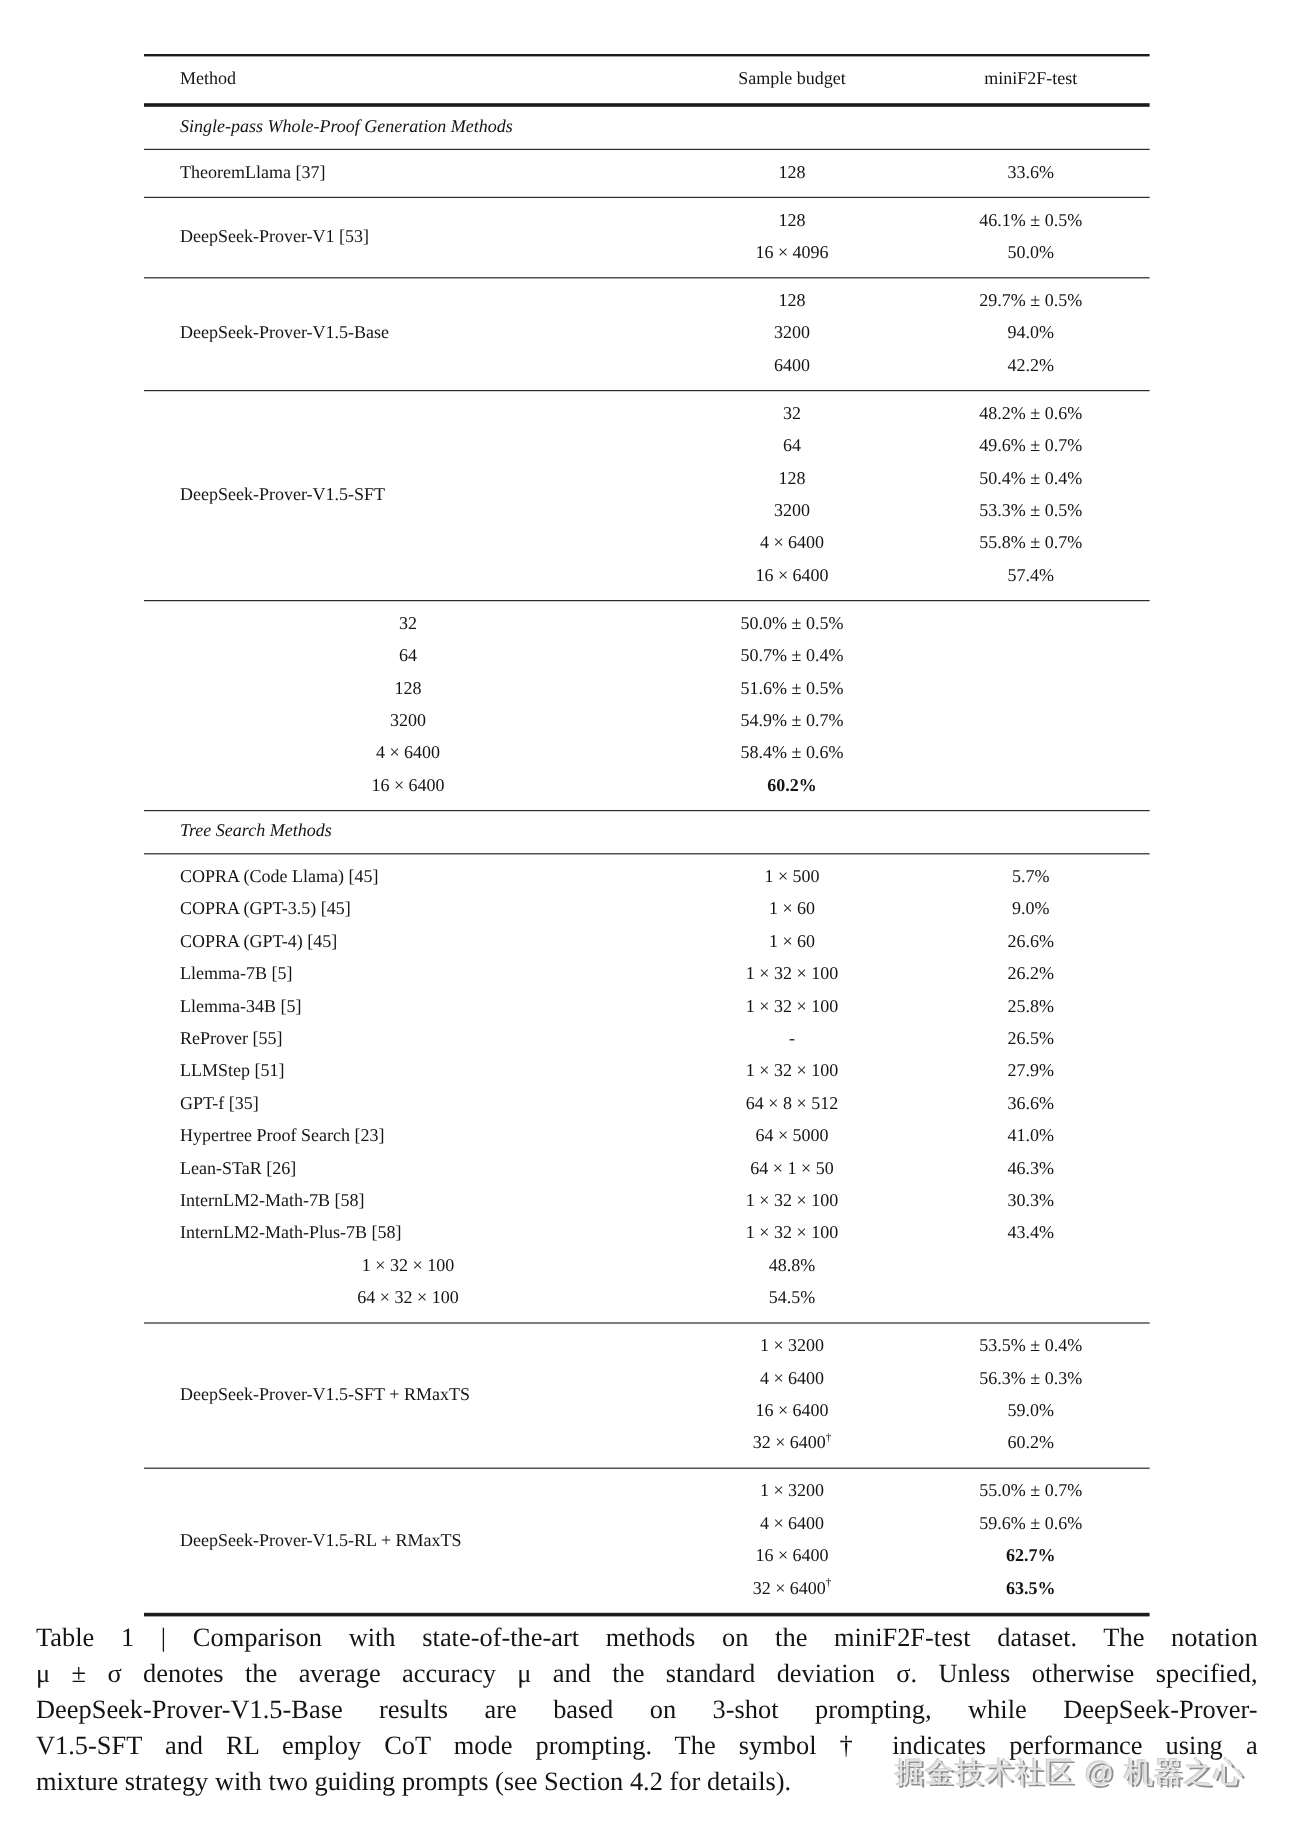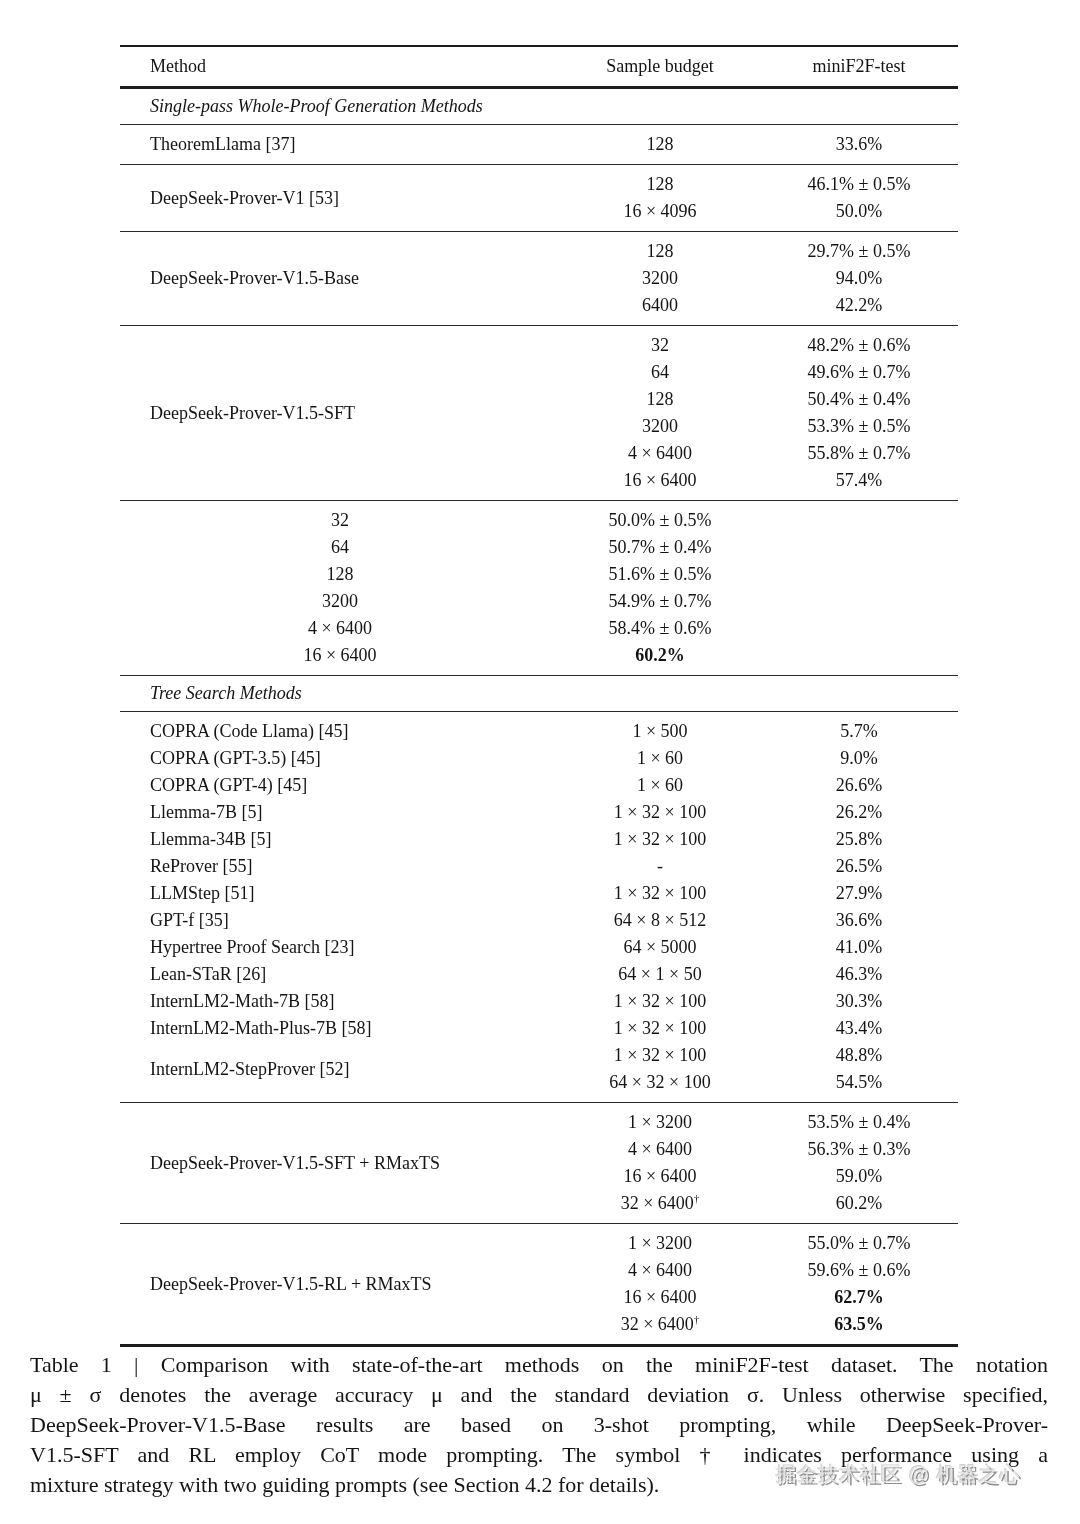--- a/index.html
+++ b/index.html
@@ -14,21 +14,21 @@
     overflow: hidden;
   }
 
   
   .paper-table {
     position: absolute;
     left: 120px;
     top: 45px;
     width: 838px;
     border-bottom: 3px solid #1c1c1c;
-    font-size: 18px;
+    font-size: 15px;
   }
   .header-row {
     display: grid;
     grid-template-columns: 440px 200px 198px;
     align-items: center;
     border-top: 2px solid #1c1c1c;
     border-bottom: 3px solid #1c1c1c;
     padding: 6px 0;
     line-height: 27px;
   }
@@ -70,23 +70,23 @@
     line-height: 30px;
     text-align: justify;
     text-align-last: justify;
     white-space: normal;
   }
   .caption-line.last { text-align-last: left; }
 
   
   .watermark {
     position: absolute;
-    left: 776px;
+    left: 746px;
     top: 1461px;
-    font-size: 20px;
+    font-size: 24px;
     letter-spacing: 1px;
     font-family: "Liberation Sans", "DejaVu Sans", sans-serif;
     color: #e3e3e3;
     text-shadow: 2px 2px 0 #8f8f8f, -1px -1px 0 #cfcfcf;
     white-space: nowrap;
   }
 </style>
 </head>
 <body>
 
@@ -284,21 +284,20 @@
           <div class="mgroup">
             <div class="mlabel">InternLM2-Math-Plus-7B [58]</div>
             <div class="stack">
               <div class="line">1 × 32 × 100</div>
             </div>
             <div class="stack">
               <div class="line">43.4%</div>
             </div>
           </div>
           <div class="mgroup">
-            <div class="mlabel">InternLM2-StepProver [52]</div>
             <div class="stack">
               <div class="line">1 × 32 × 100</div>
               <div class="line">64 × 32 × 100</div>
             </div>
             <div class="stack">
               <div class="line">48.8%</div>
               <div class="line">54.5%</div>
             </div>
           </div>
         </div>

